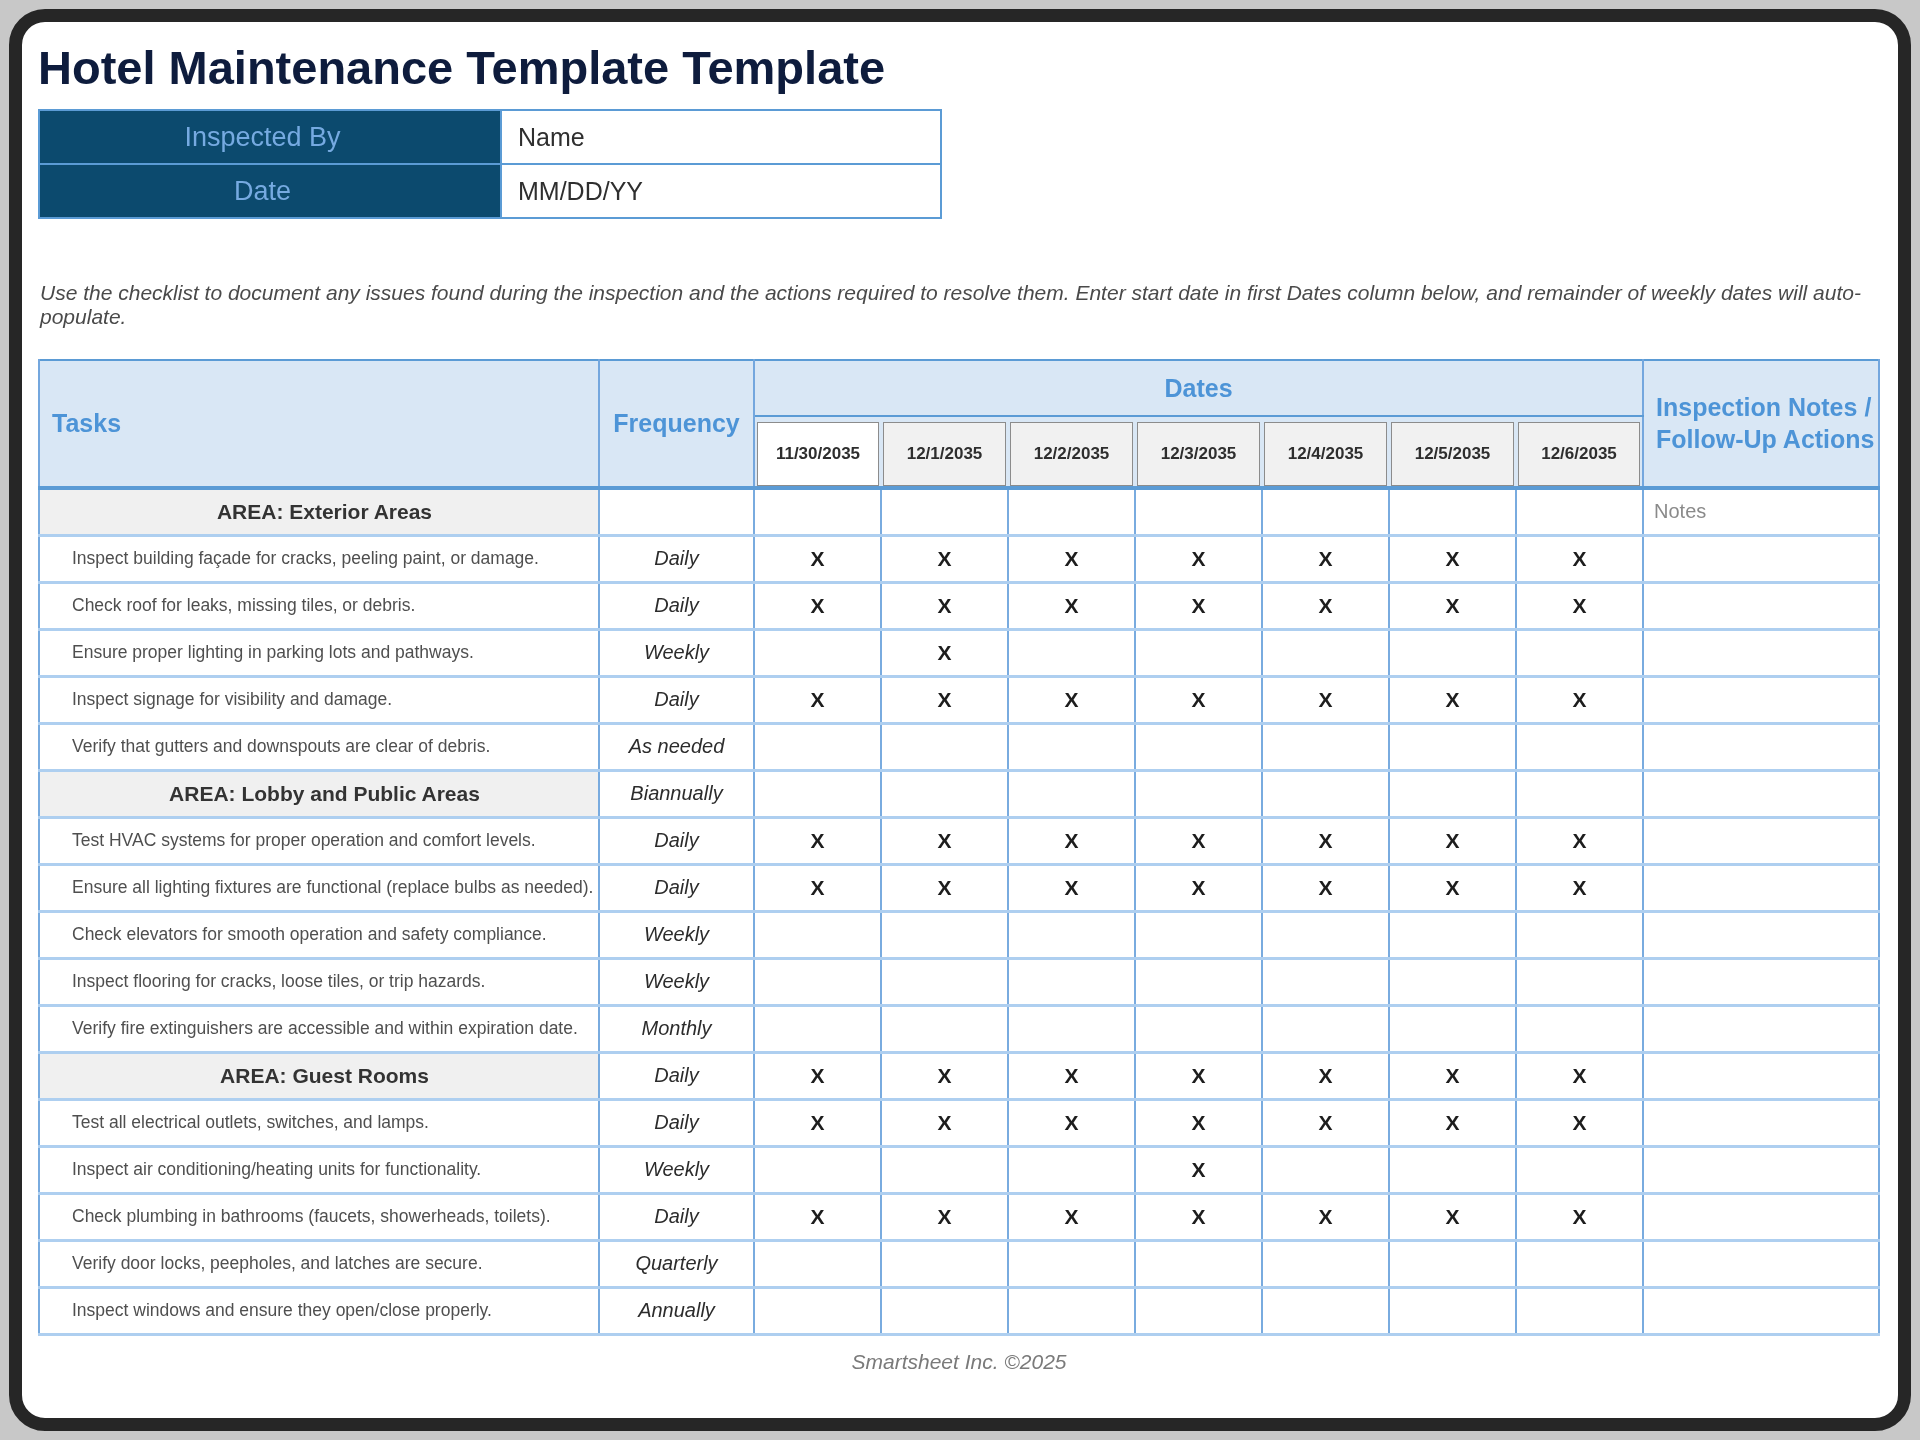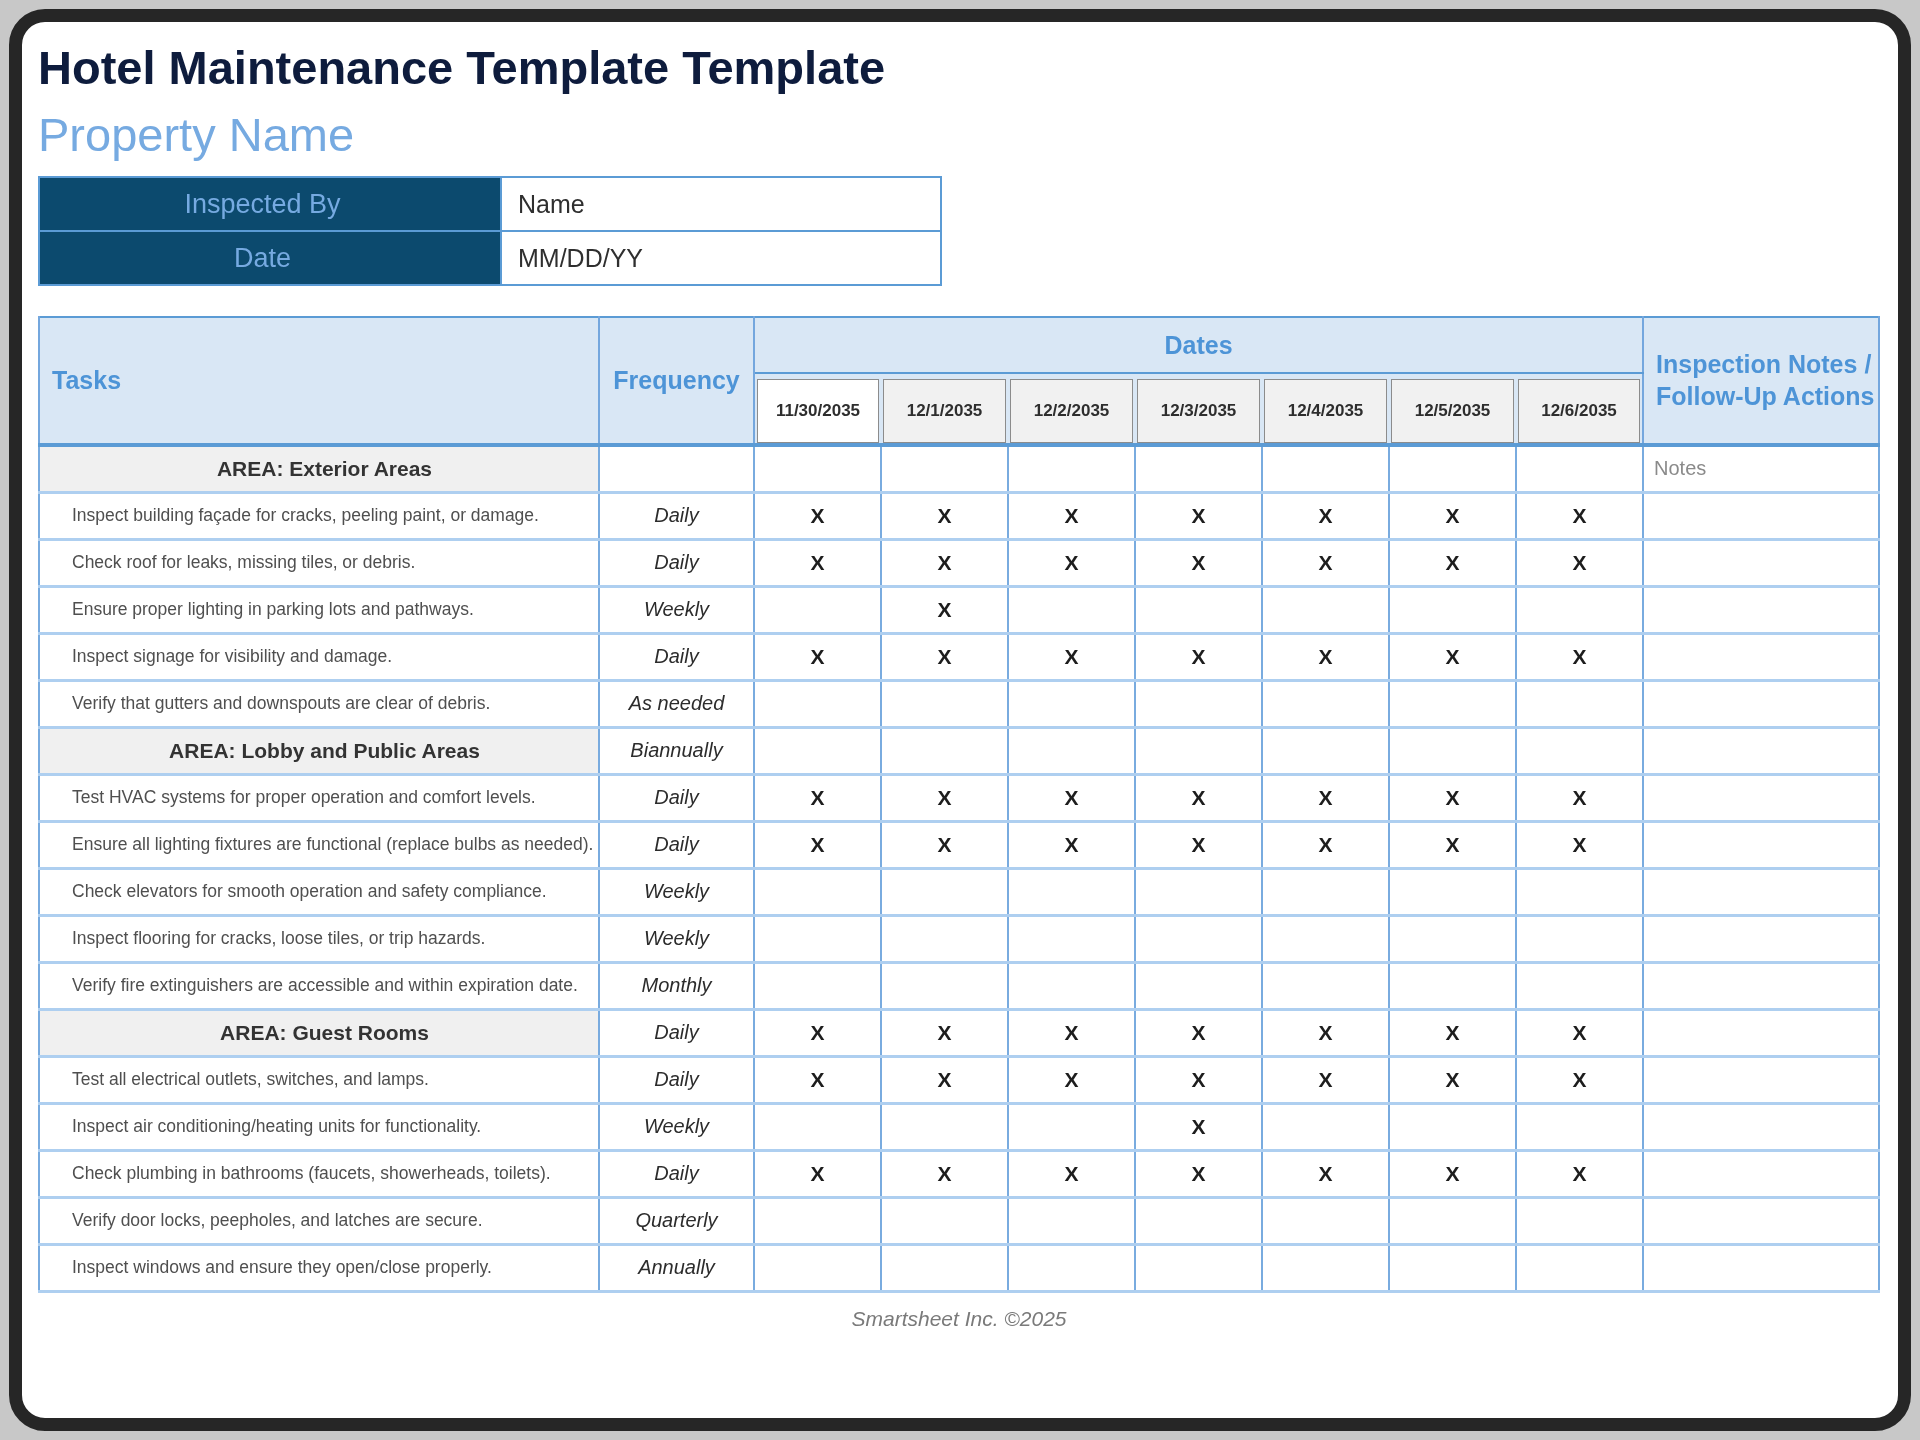--- a/index.html
+++ b/index.html
@@ -114,35 +114,35 @@
     font-style:italic; font-size:21px; color:#7a7a7a;
   }
 </style>
 </head>
 <body>
 
 <div class="frame">
   <div class="content">
 
     <h1 class="title">Hotel Maintenance Template Template</h1>
-    <h2 class="subtitle">Property Name</h2>
 
     <table class="info-table">
       <tbody id="info-body">
           <tr>
             <td class="info-label">Inspected By</td>
             <td class="info-value">Name</td>
           </tr>
           <tr>
             <td class="info-label">Date</td>
             <td class="info-value">MM/DD/YY</td>
           </tr>
         </tbody>
     </table>
 
+    <p class="instructions">Use the checklist to document any issues found during the inspection and the actions required to resolve them. Enter start date in first Dates column below, and remainder of weekly dates will auto-populate.</p>
 
     <table class="main-table">
       <colgroup>
         <col style="width:560px">
         <col style="width:155px">
         <col style="width:127px">
           <col style="width:127px">
           <col style="width:127px">
         <col style="width:127px">
           <col style="width:127px">

